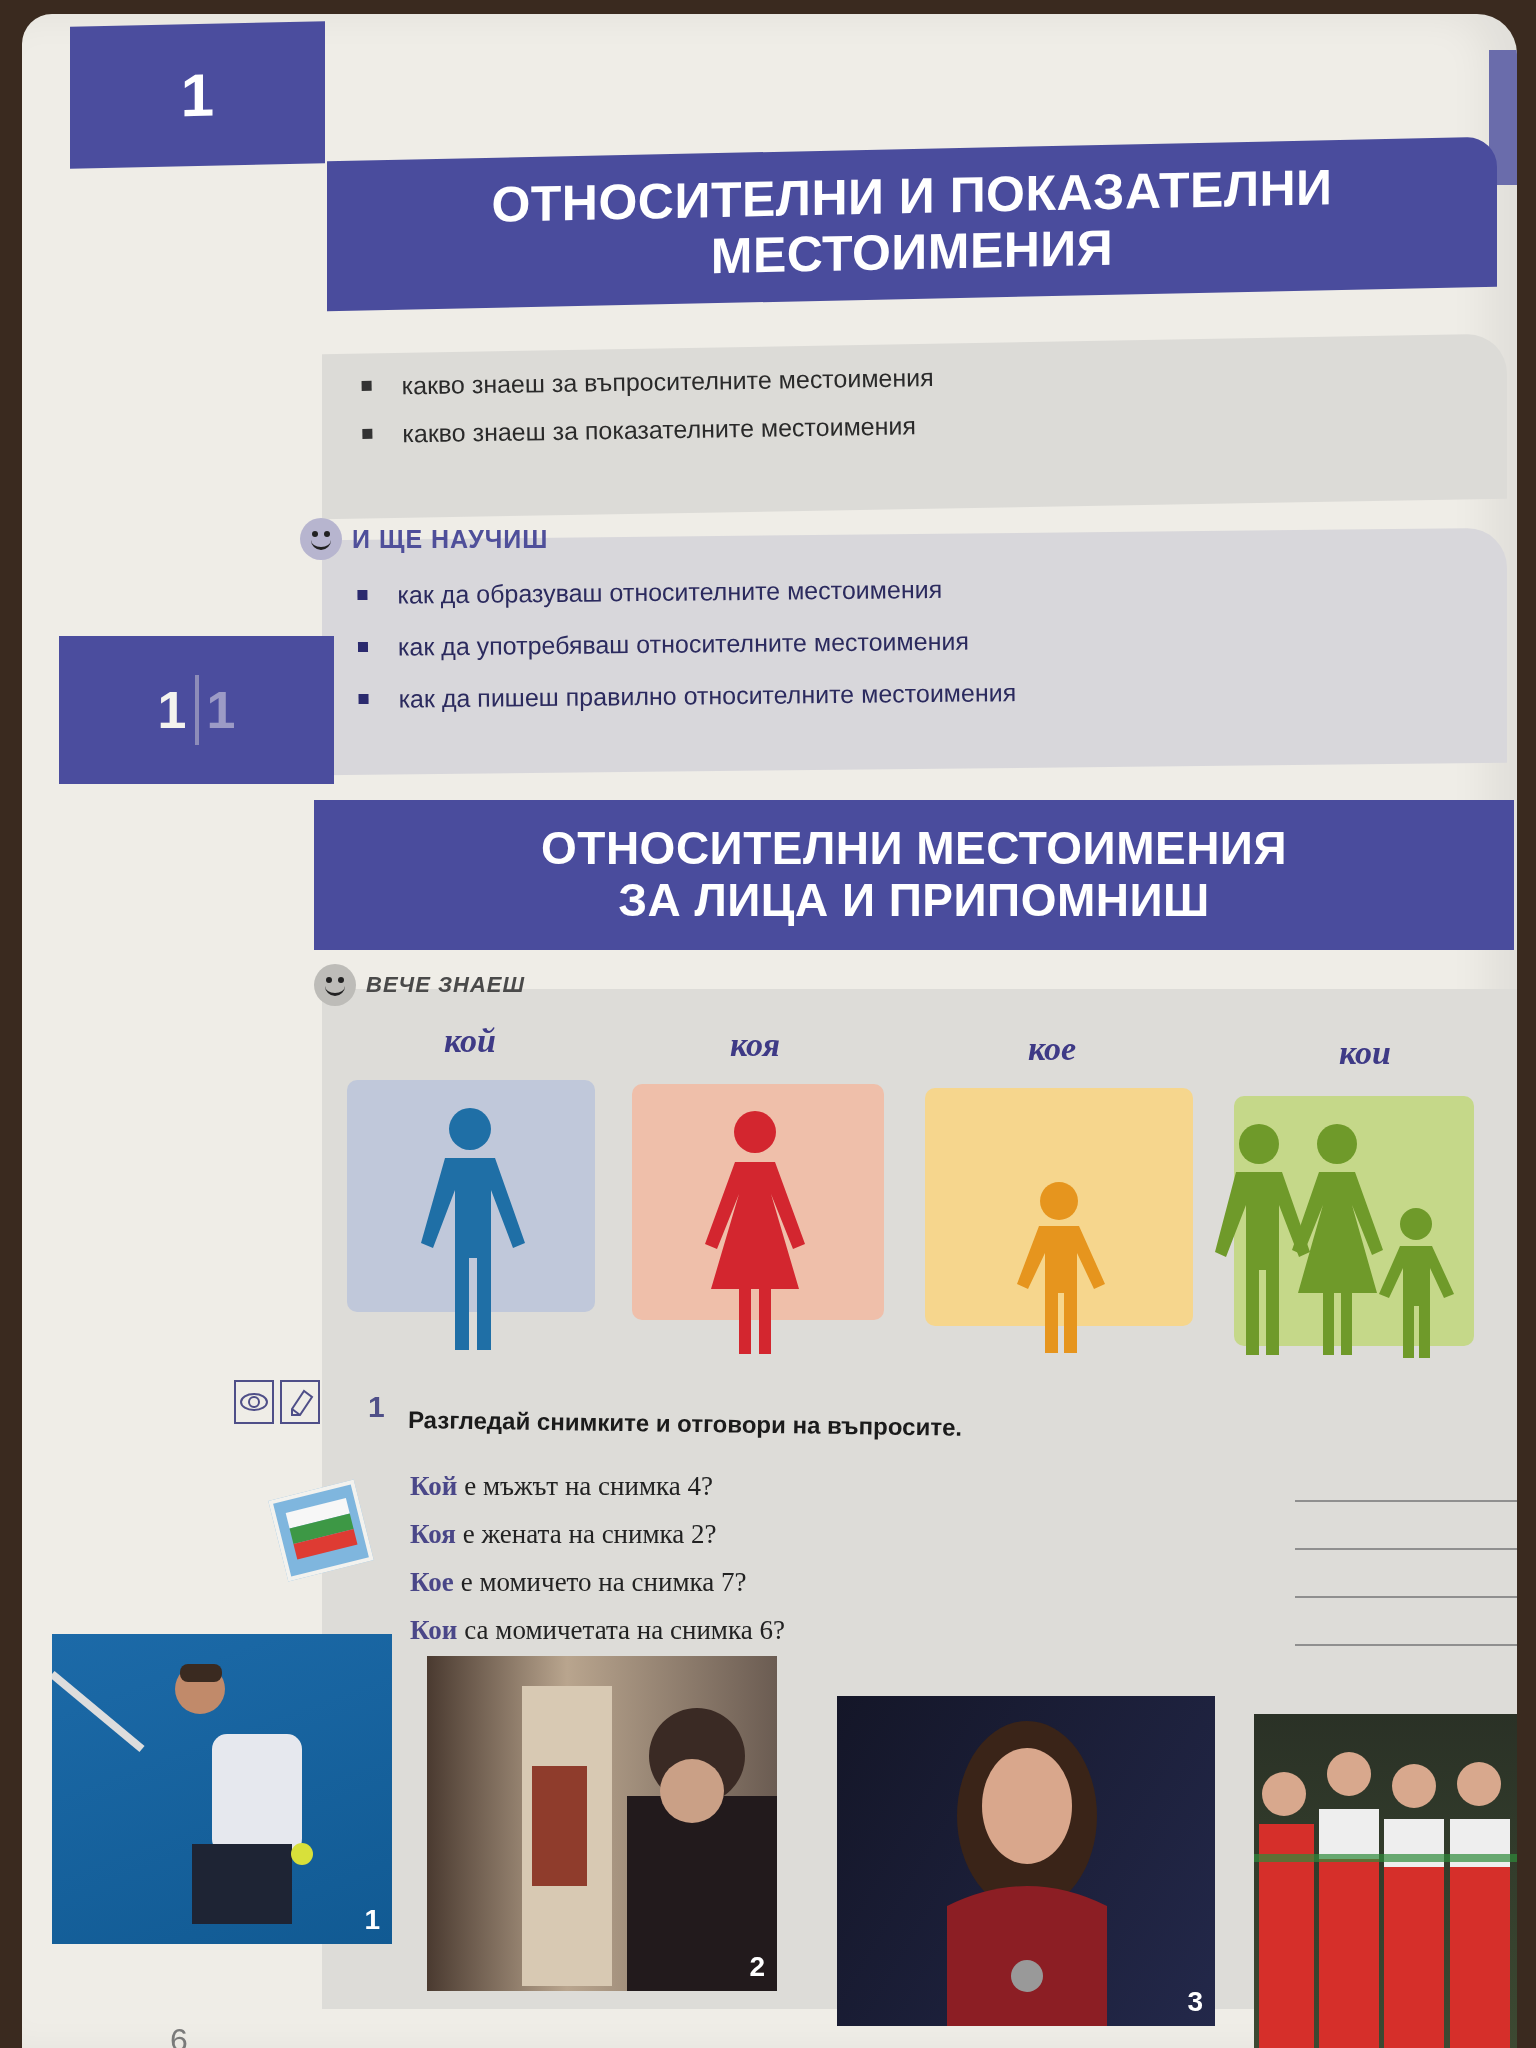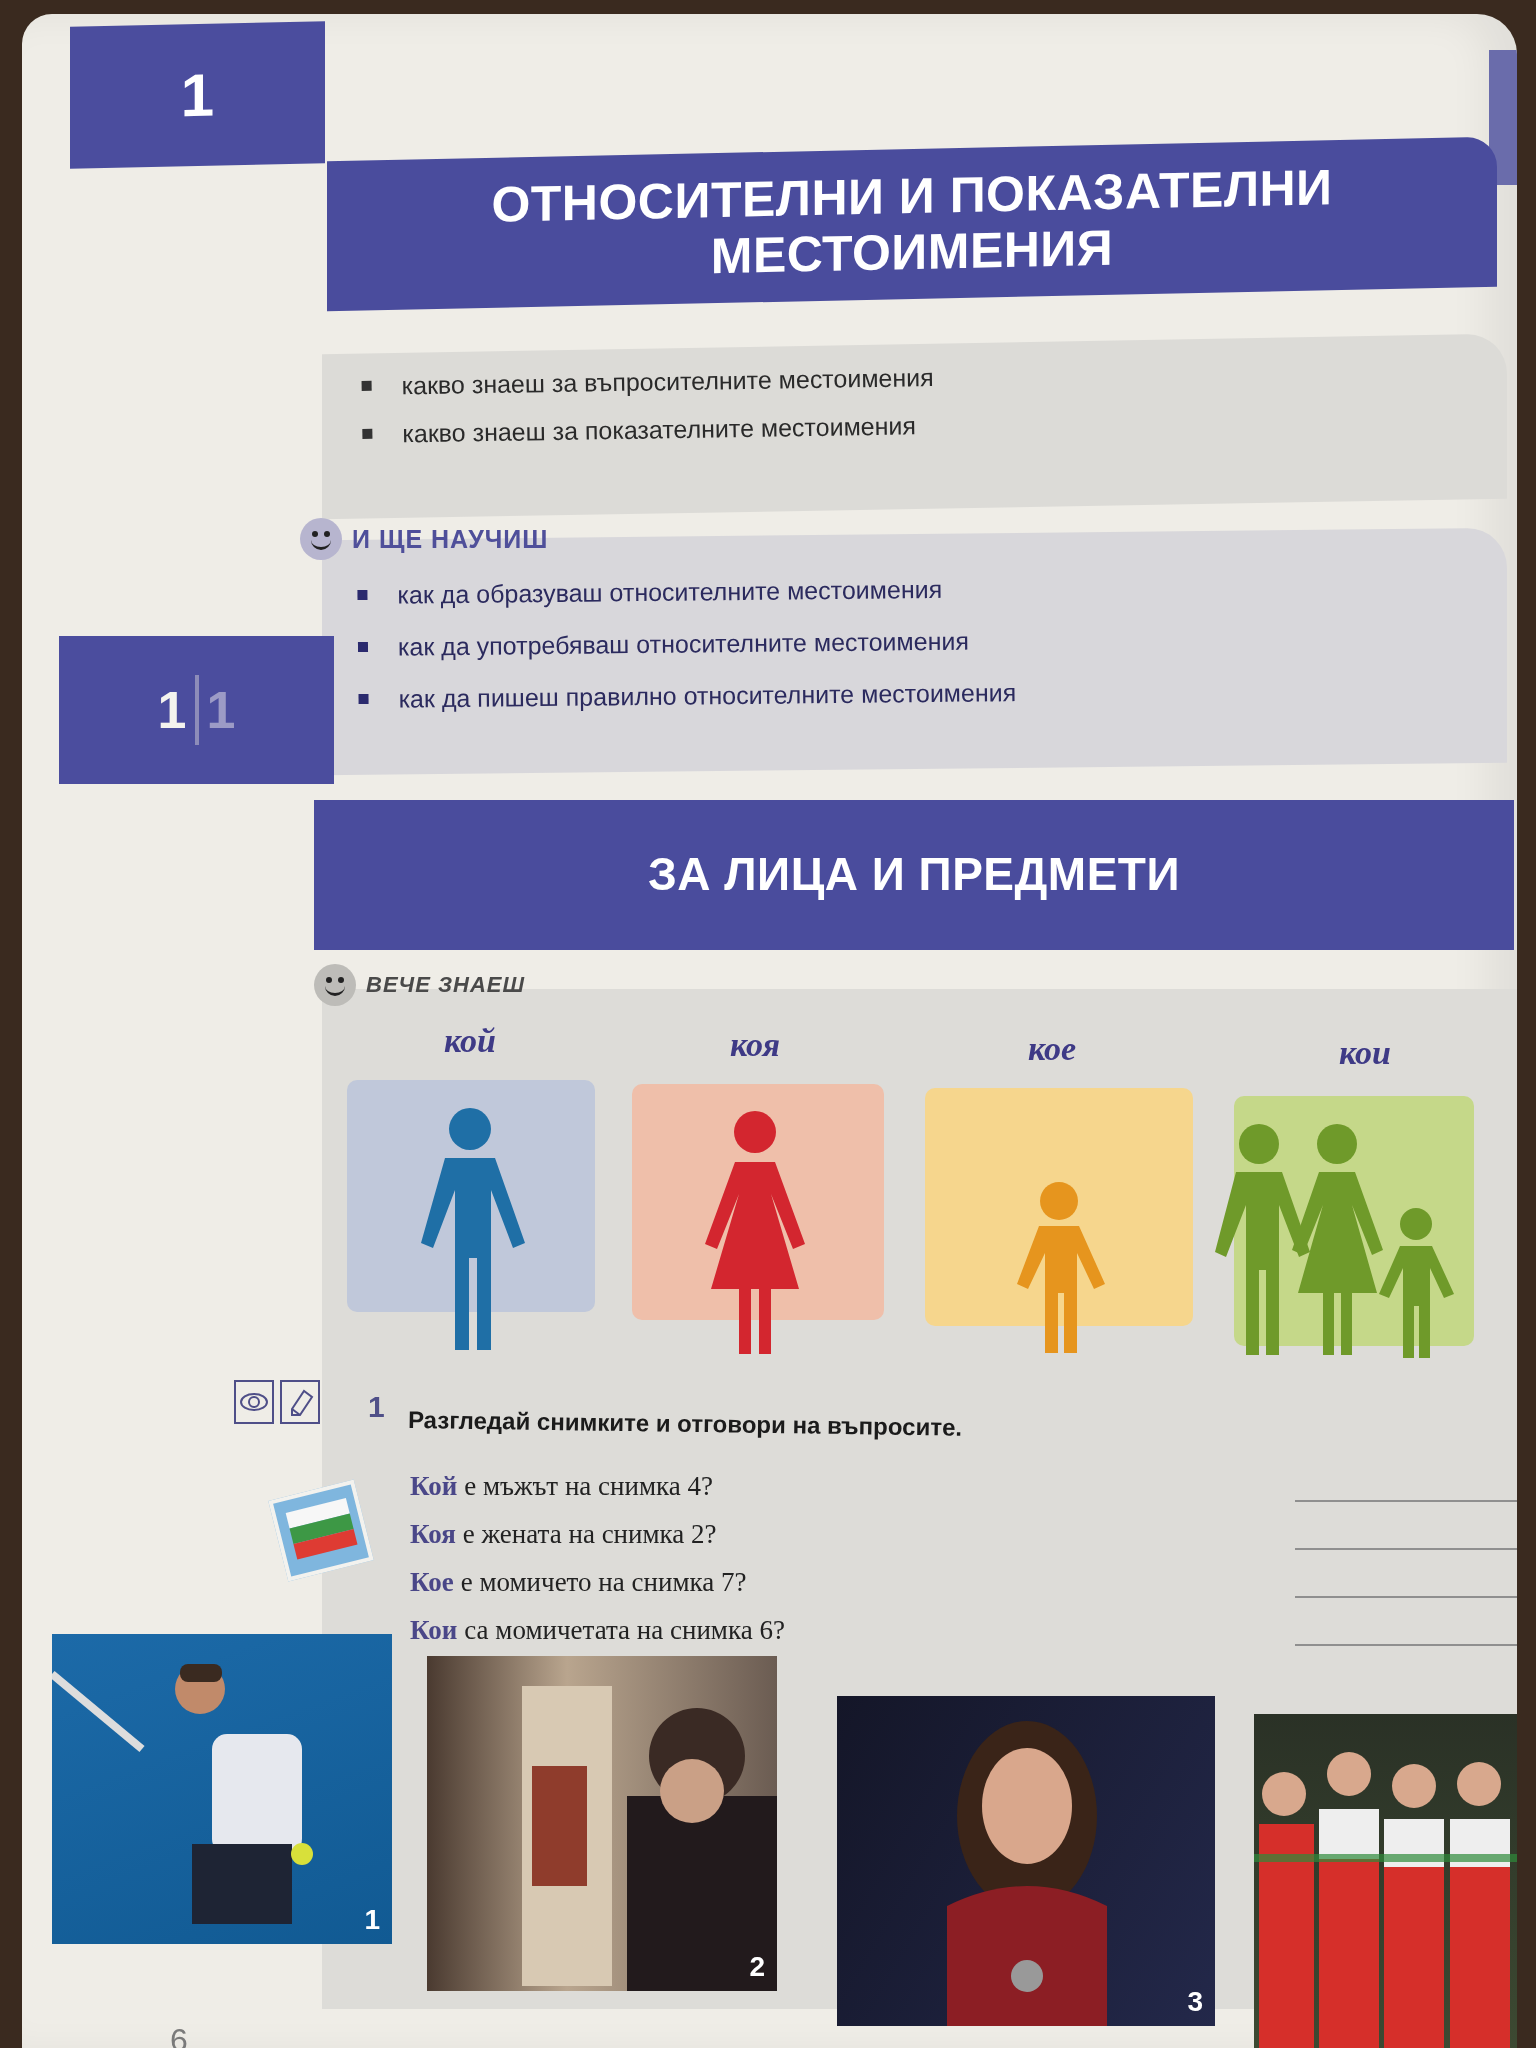--- a/index.html
+++ b/index.html
@@ -167,21 +167,22 @@
   </ul>
 
   <div class="subunit-box">
     <span class="a">1</span>
     <span class="sep"></span>
     <span class="b">1</span>
   </div>
 
   <div class="title-banner section-title">
     <div class="lines">
-      <div>ЗА ЛИЦА И ПРЕДМЕТИ</div>
+      <div>ОТНОСИТЕЛНИ МЕСТОИМЕНИЯ</div>
+      <div>ЗА ЛИЦА И ПРИПОМНИШ</div>
     </div>
   </div>
 
   <div class="known-area"></div>
   <div class="obj-heading gray known-heading">
     <span class="smiley">
         <span class="mouth"></span>
       </span>
     <span style="font-size:22px">ВЕЧЕ ЗНАЕШ</span>
   </div>

